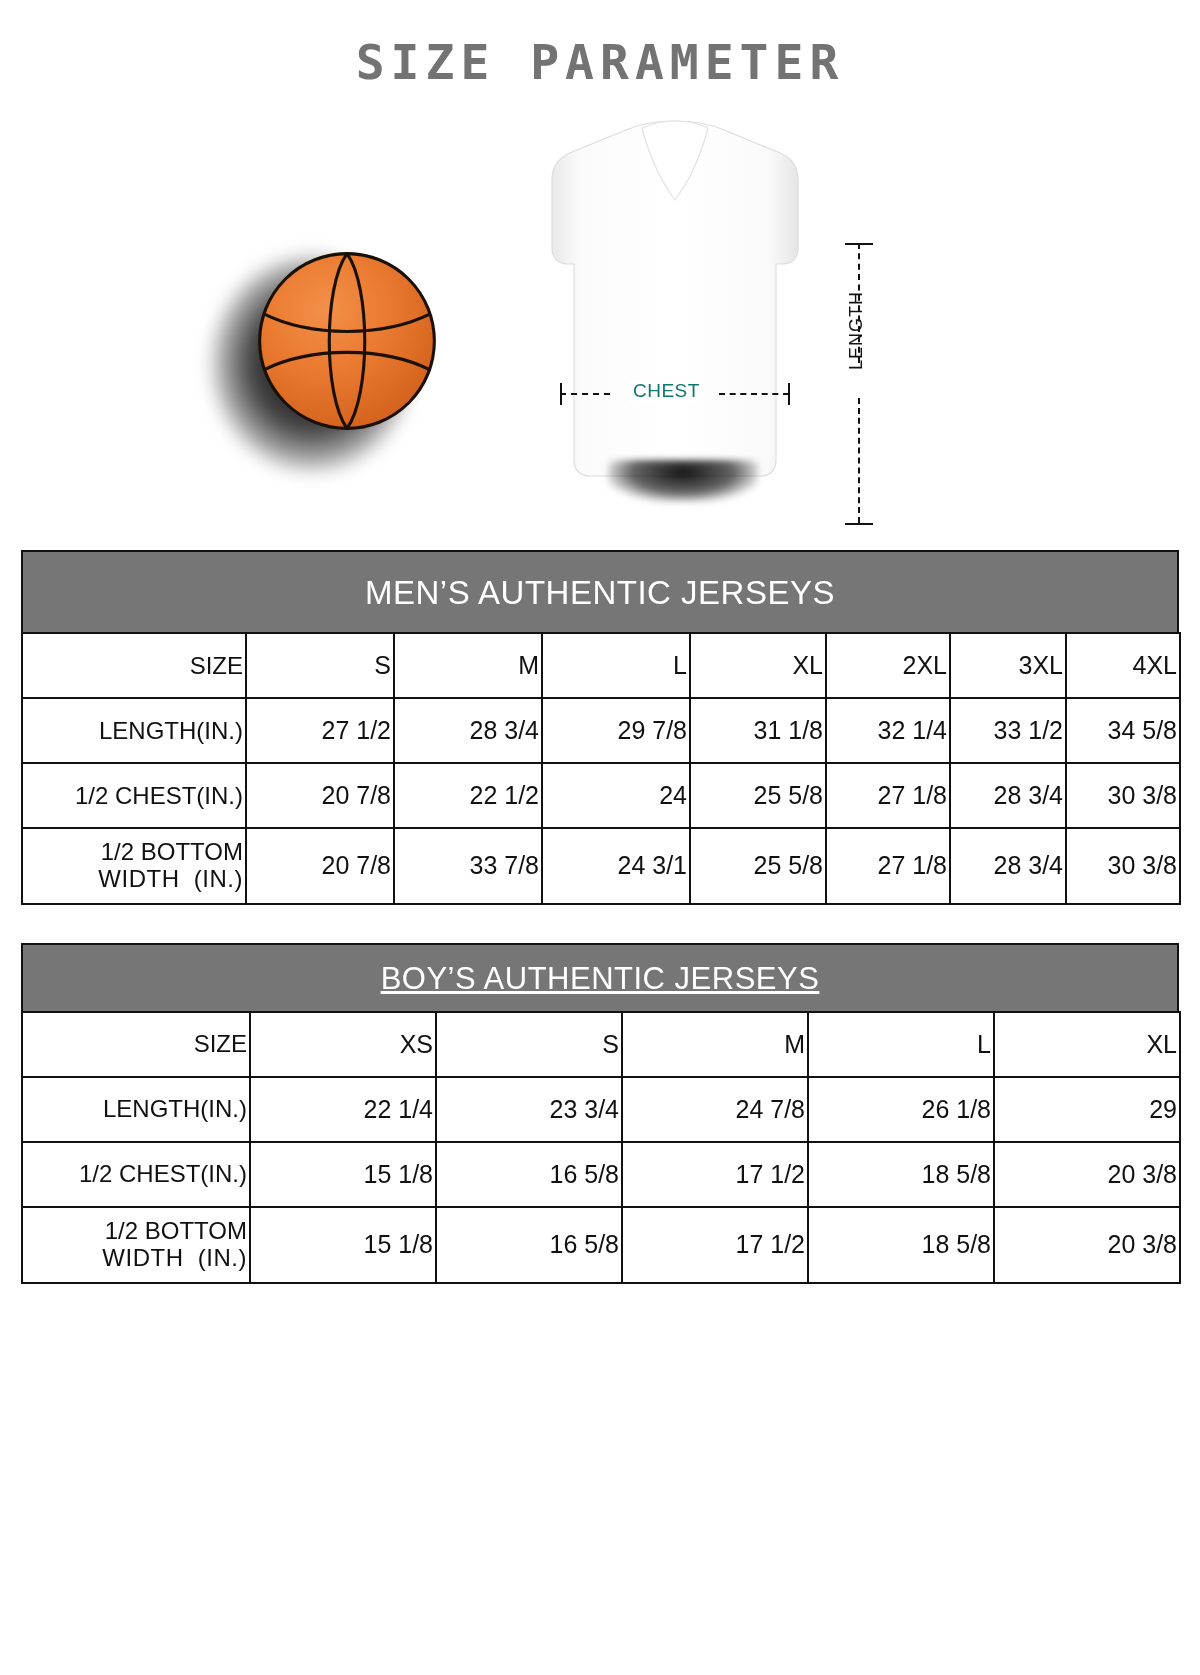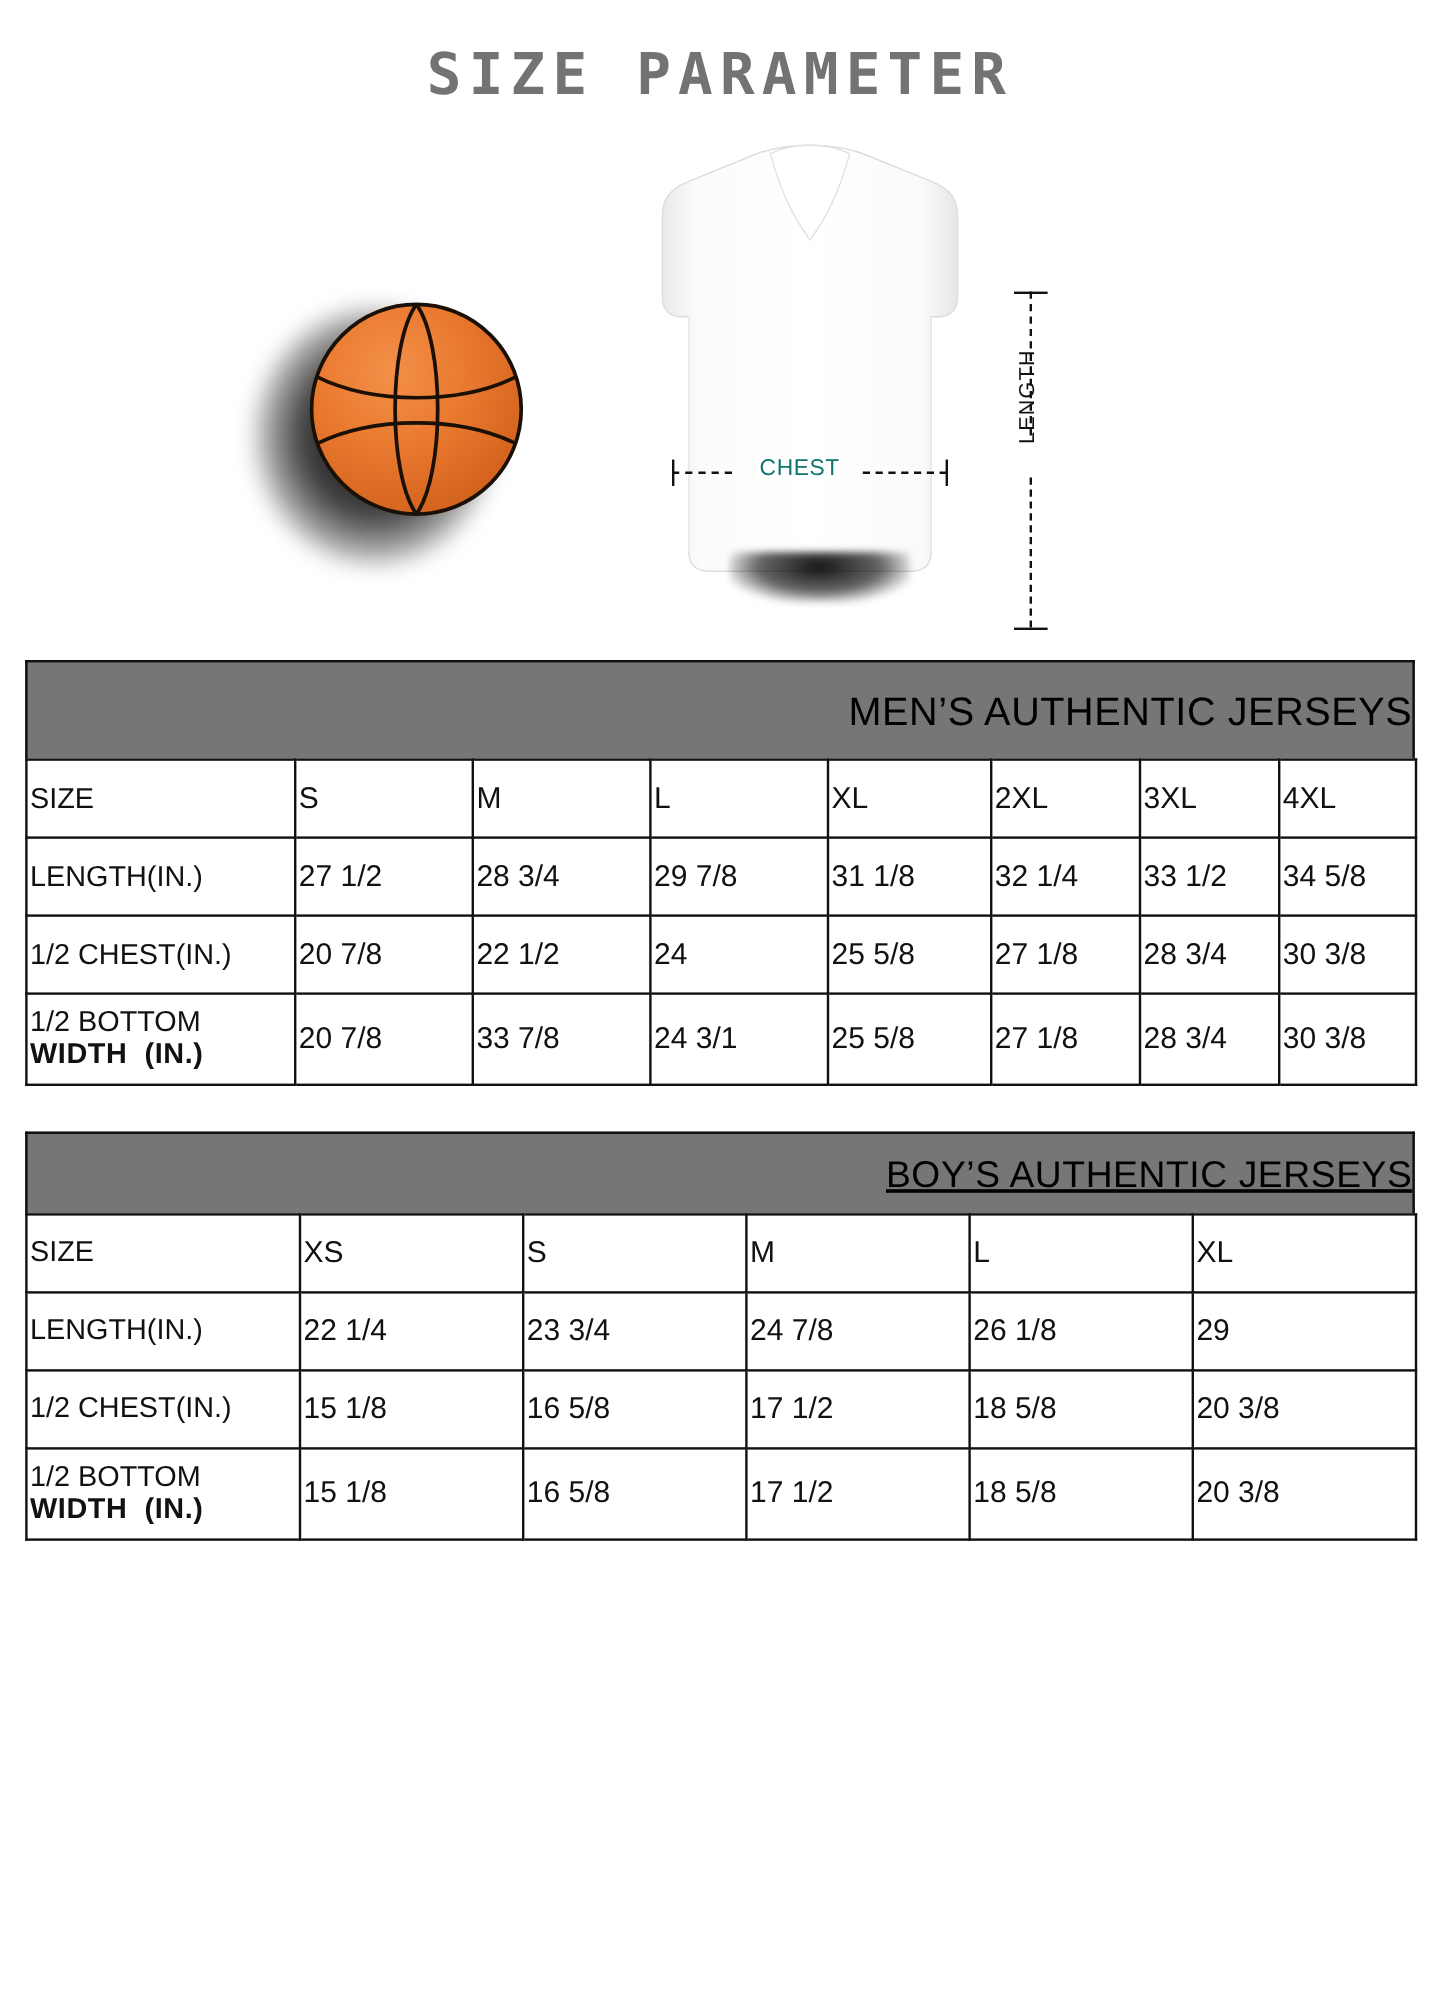--- a/index.html
+++ b/index.html
@@ -140,57 +140,57 @@
   
   .table-block {
     width: 1158px;
     margin: 0 auto;
   }
   .table-block.men { margin-top: 12px; }
   .table-block.boy { margin-top: 38px; }
 
   .table-header {
     background: #767676;
-    color: #000000;
-    text-align: right;
+    color: #ffffff;
+    text-align: center;
     font-size: 33px;
     letter-spacing: 0.5px;
     padding: 22px 0 20px 0;
     border: 2px solid #111;
     border-bottom: none;
   }
   .table-block.boy .table-header {
     padding: 16px 0 14px 0;
     font-size: 31px;
     text-decoration: underline;
   }
 
   table {
     border-collapse: collapse;
     width: 100%;
     table-layout: fixed;
   }
   table td {
     border: 2px solid #111;
-    text-align: left;
+    text-align: right;
     font-size: 25px;
     padding: 17px 2px;
     color: #111;
     white-space: nowrap;
   }
   .men table td.label,
   .boy table td.label {
     font-size: 24px;
   }
   td.two-line {
     font-size: 23px;
     line-height: 1.12;
     padding: 10px 2px;
   }
-  td.two-line .l2 { letter-spacing: 0.5px; font-weight: bold; }
+  td.two-line .l2 { letter-spacing: 0.5px; }
 </style>
 </head>
 <body>
 
 <h1 class="page-title">SIZE  PARAMETER</h1>
 
 <div class="illustration">
 
   <div class="ball-wrap">
     <div class="ball-shadow"></div>

